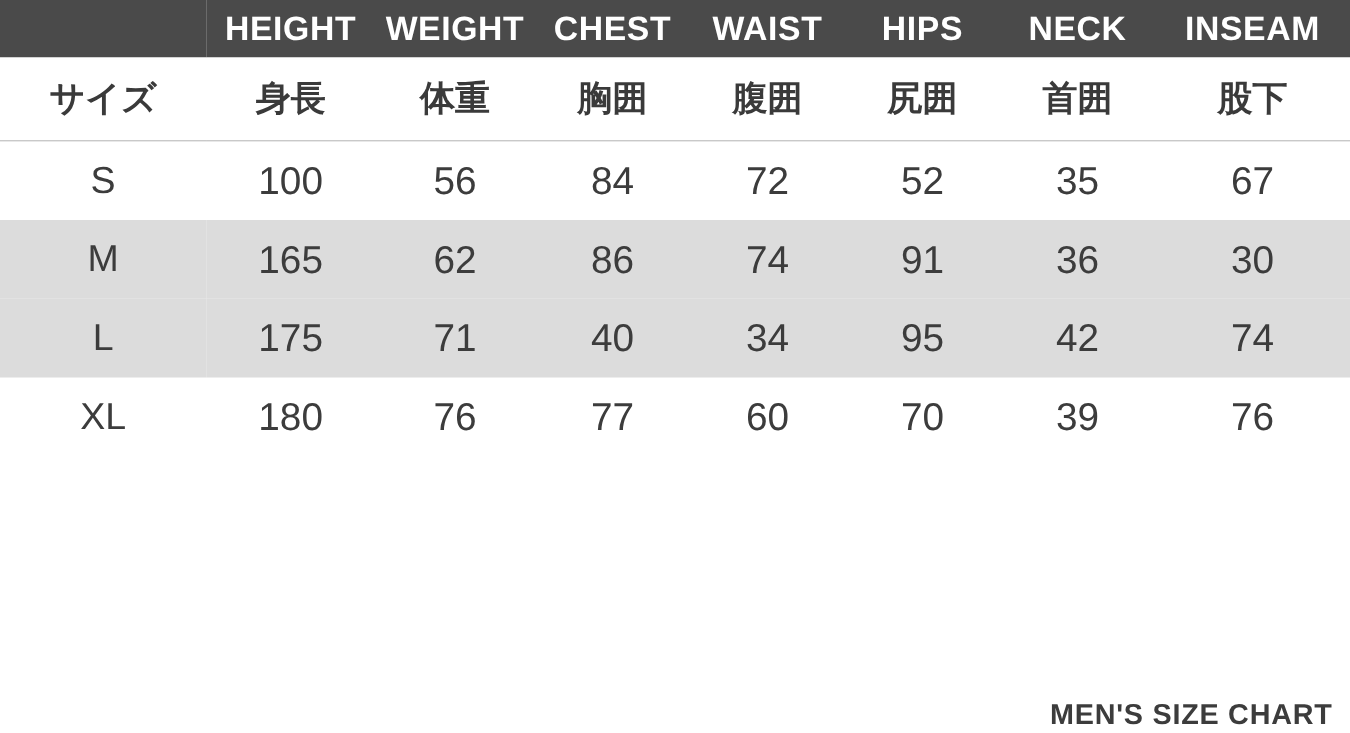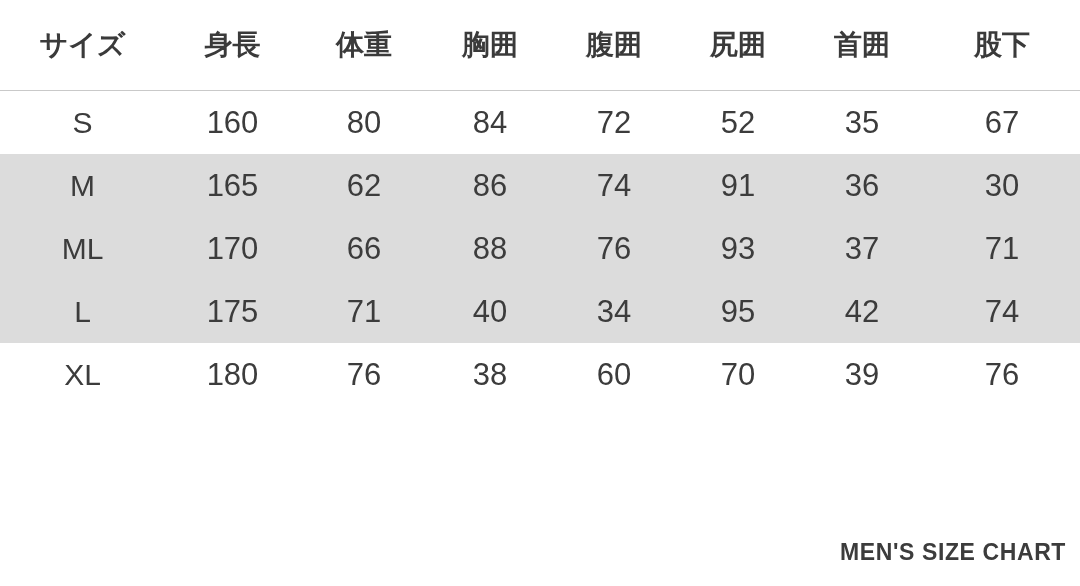--- a/index.html
+++ b/index.html
@@ -46,21 +46,21 @@
   }
   thead tr.head-en th.corner {
     background: #4a4a4a;
   }
   thead tr.head-jp th {
     background: #ffffff;
     color: #3a3a3a;
     font-size: 28px;
     font-weight: bold;
     height: 58px;
-    padding: 16px;
+    padding: 4px;
     text-align: center;
     vertical-align: middle;
     border-bottom: 1px solid #c9c9c9;
   }
   tbody td {
     font-size: 31px;
     color: #3c3c3c;
     height: 63px;
     padding: 0;
     text-align: center;
@@ -69,21 +69,21 @@
   }
   tbody tr.alt td {
     background: #dcdcdc;
   }
   tbody tr td.size-label {
     font-size: 30px;
   }
   .footer {
     position: absolute;
     right: 14px;
-    bottom: 20px;
+    bottom: 1px;
     font-size: 23px;
     font-weight: bold;
     color: #3c3c3c;
     letter-spacing: 0.6px;
   }
 </style>
 </head>
 <body>
 
 <div class="sheet">
@@ -93,77 +93,77 @@
       <col class="c0">
         <col class="c1">
         <col class="c2">
         <col class="c3">
       <col class="c4">
         <col class="c5">
         <col class="c6">
         <col class="c7">
     </colgroup>
     <thead>
+      <tr class="head-en">
+        <th class="corner"></th>
+        <th>HEIGHT</th>
+        <th>WEIGHT</th>
+        <th>CHEST</th>
+        <th>WAIST</th>
+        <th>HIPS</th>
+        <th>NECK</th>
+        <th>INSEAM</th>
+      </tr>
       <tr class="head-jp">
         <th>サイズ</th>
         <th>身長</th>
         <th>体重</th>
         <th>胸囲</th>
         <th>腹囲</th>
         <th>尻囲</th>
         <th>首囲</th>
         <th>股下</th>
       </tr>
     </thead>
     <tbody>
       <tr>
         <td class="size-label">S</td>
-        <td>160</td>
-        <td>80</td>
+        <td>100</td>
+        <td>56</td>
         <td>84</td>
         <td>72</td>
         <td>52</td>
         <td>35</td>
         <td>67</td>
       </tr>
       <tr class="alt">
         <td class="size-label">M</td>
         <td>165</td>
         <td>62</td>
         <td>86</td>
         <td>74</td>
         <td>91</td>
         <td>36</td>
         <td>30</td>
       </tr>
       <tr class="alt">
-        <td class="size-label">ML</td>
-        <td>170</td>
-        <td>66</td>
-        <td>88</td>
-        <td>76</td>
-        <td>93</td>
-        <td>37</td>
-        <td>71</td>
-      </tr>
-      <tr class="alt">
         <td class="size-label">L</td>
         <td>175</td>
         <td>71</td>
         <td>40</td>
         <td>34</td>
         <td>95</td>
         <td>42</td>
         <td>74</td>
       </tr>
       <tr>
         <td class="size-label">XL</td>
         <td>180</td>
         <td>76</td>
-        <td>38</td>
+        <td>77</td>
         <td>60</td>
         <td>70</td>
         <td>39</td>
         <td>76</td>
       </tr>
     </tbody>
   </table>
 
   <div class="footer">MEN'S SIZE CHART</div>
 

